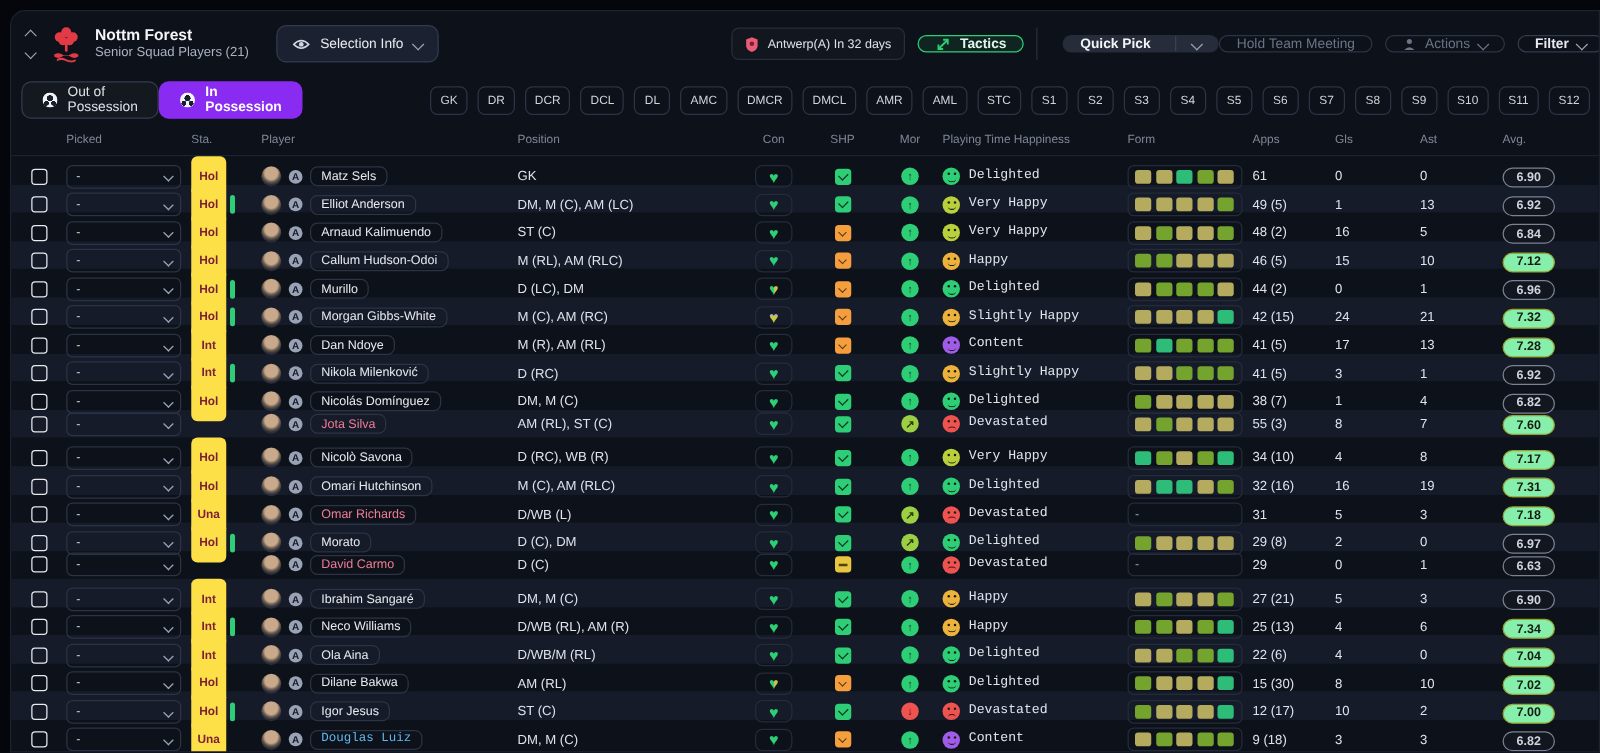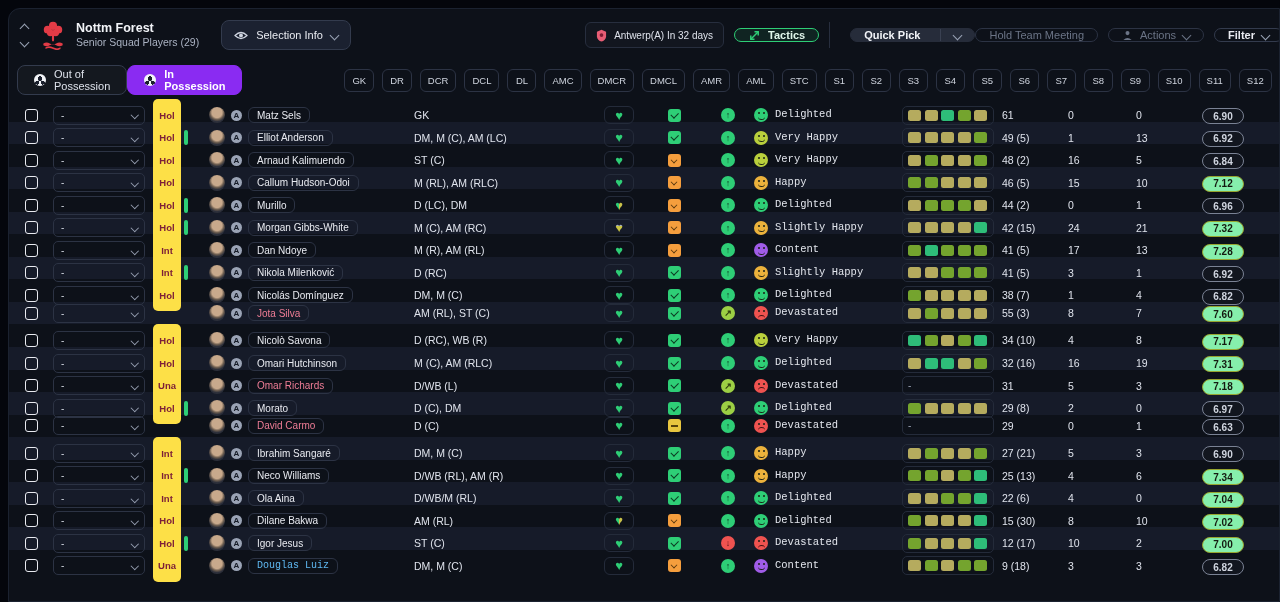--- a/index.html
+++ b/index.html
@@ -139,21 +139,21 @@
           <circle cx="17" cy="9" r="3.6"></circle>
         <circle cx="9.5" cy="12" r="3.2"></circle>
           <circle cx="14.5" cy="12" r="3.2"></circle>
         <rect x="11" y="11" width="2" height="9" rx="1"></rect>
         <path d="M3 22 q3 -2 6 0 q3 2 6 0 q3 -2 6 0 v1.6 q-3 2 -6 0 q-3 -2 -6 0 q-3 2 -6 0 Z"></path>
         <path d="M5 25.5 q3 -2 7 0 q4 2 7 0 v1.6 q-3 2 -7 0 q-4 -2 -7 0 Z"></path>
       </g>
     </svg>
     <div class="titles">
       <div class="title">Nottm Forest</div>
-      <div class="subtitle">Senior Squad Players (29)</div>
+      <div class="subtitle">Senior Squad Players (21)</div>
     </div>
     <div class="pill">
       <svg width="14" height="9" viewBox="0 0 14 9">
         <path d="M1 4.5 Q7 -1.5 13 4.5 Q7 10.5 1 4.5 Z" fill="none" stroke="#cfd4e0" stroke-width="1.2"></path>
         <circle cx="7" cy="4.5" r="1.9" fill="#cfd4e0"></circle>
       </svg>
       <span>Selection Info</span>
       <span class="chev down"></span>
     </div>
 
@@ -238,20 +238,36 @@
         <div class="chip">S7</div>
         <div class="chip">S8</div>
         <div class="chip">S9</div>
         <div class="chip">S10</div>
         <div class="chip">S11</div>
         <div class="chip">S12</div>
         <div class="chip">S13</div>
       </div>
   </div>
 
+  <div class="grid thead" id="thead">
+      <div></div>
+      <div>Picked</div>
+      <div>Sta.</div>
+      <div>Player</div>
+      <div>Position</div>
+      <div class="c">Con</div>
+      <div class="c">SHP</div>
+      <div class="c">Mor</div>
+      <div>Playing Time Happiness</div>
+      <div>Form</div>
+      <div>Apps</div>
+      <div>Gls</div>
+      <div>Ast</div>
+      <div>Avg.</div>
+    </div>
 
   <div id="tbody">
       <div class="grid trow">
     <div>
           <div class="cb"></div>
         </div>
     <div>
       <div class="picked">
         <span class="v">-</span>
         <span class="chev down"></span>

